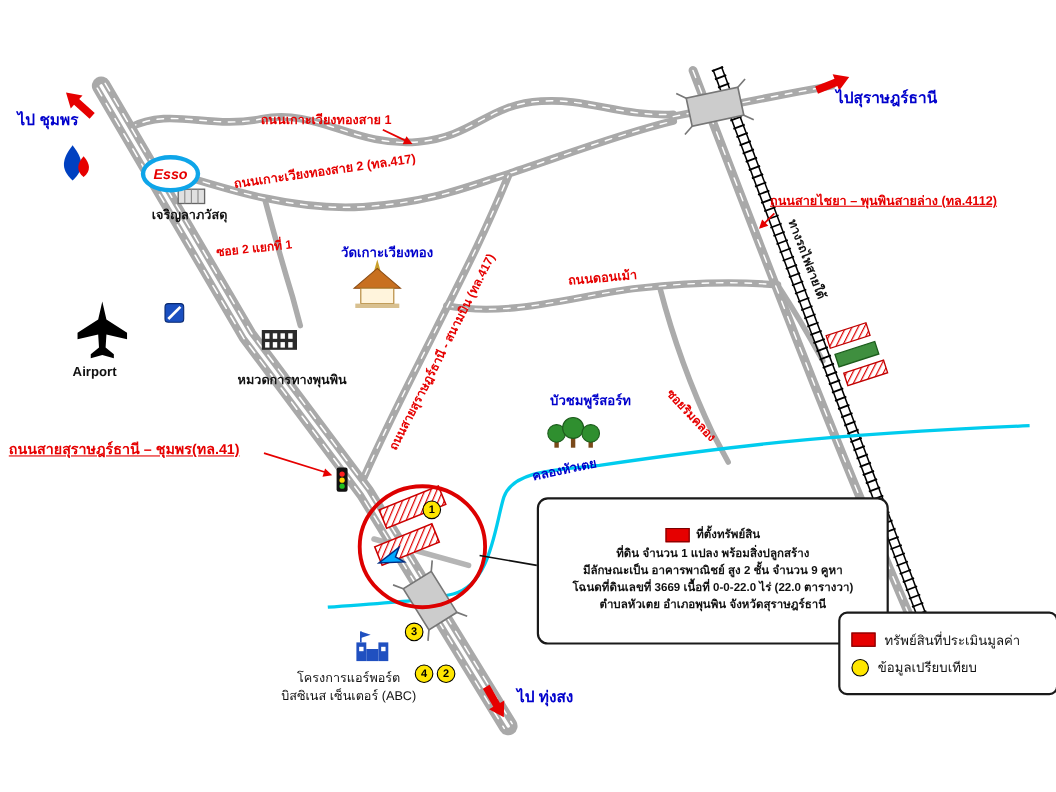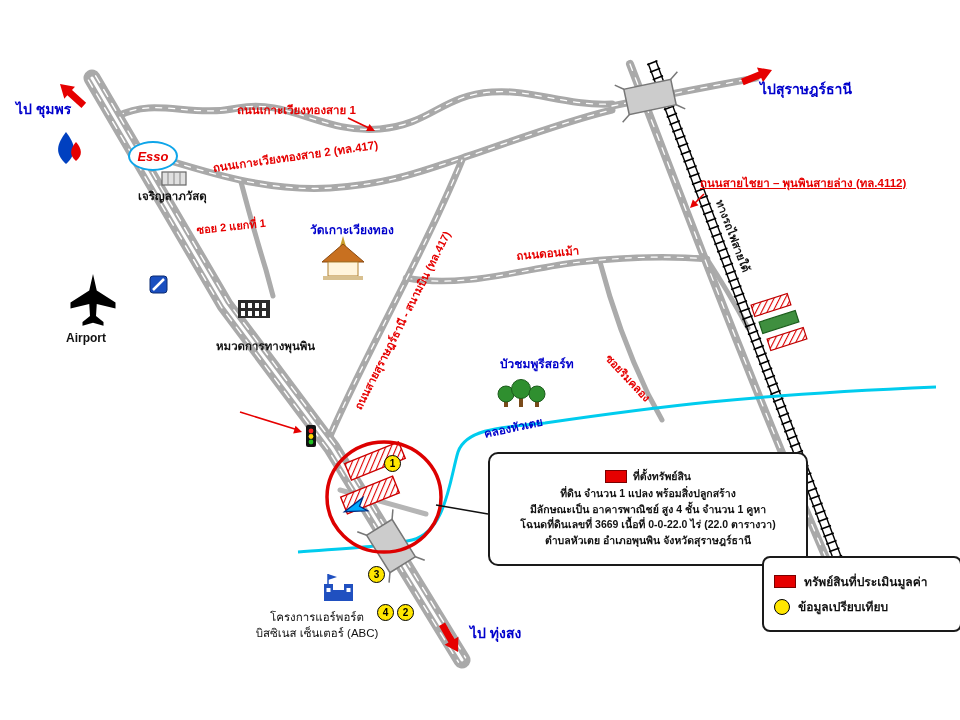--- a/index.html
+++ b/index.html
@@ -2,32 +2,32 @@
 <html><head>
 <meta charset="utf-8">
 <style>
   html,body{margin:0;padding:0;background:#ffffff;}
   .stage{position:relative;width:960px;height:720px;background:#ffffff;overflow:hidden;
          font-family:"Liberation Sans","DejaVu Sans",sans-serif;}
   .stage svg.canvas{position:absolute;left:0;top:0;z-index:1;}
   .lbl{position:absolute;white-space:nowrap;font-weight:bold;z-index:3;line-height:1.1;}
   .red{color:#e60000}.blue{color:#0000cc}.dark{color:#111}
   .u{text-decoration:underline}.f11{font-size:11px}.f115{font-size:11.5px}.f12{font-size:12px}.f13{font-size:13px}.f14{font-size:14px}
-  .esso{position:absolute;left:128px;top:141px;width:46px;height:26px;border:2px solid #0ea5e9;border-radius:50%;
+  .esso{position:absolute;left:128px;top:141px;width:46px;height:26px;border:4px solid #0ea5e9;border-radius:50%;
         background:#fff;color:#e60000;font-style:italic;font-weight:bold;font-size:13px;
         display:flex;align-items:center;justify-content:center;z-index:3;}
   .badge{position:absolute;width:15px;height:15px;border-radius:50%;background:#ffe600;border:1.5px solid #000;
          color:#000;font-size:10px;font-weight:bold;display:flex;align-items:center;justify-content:center;z-index:4;}
   .callout{position:absolute;left:488px;top:452px;width:304px;background:#fff;border:2px solid #1a1a1a;border-radius:10px;
-           padding:15px 6px;text-align:center;font-size:10.5px;font-weight:bold;color:#111;line-height:1.5;z-index:5;}
+           padding:25px 6px;text-align:center;font-size:10.5px;font-weight:bold;color:#111;line-height:1.5;z-index:5;}
   .callout-title{display:flex;align-items:center;justify-content:center;gap:6px;margin-bottom:1px;}
   .swatch-red{width:20px;height:11px;background:#e60000;border:1px solid #7a0000;display:inline-block;}
   .legend{position:absolute;left:762px;top:556px;width:176px;background:#fff;border:2px solid #1a1a1a;border-radius:8px;
           padding:8px 10px;z-index:5;}
-  .legend-row{display:flex;align-items:center;gap:8px;font-size:12px;font-weight:bold;margin:6px 0;color:#111;}
+  .legend-row{display:flex;align-items:center;gap:8px;font-size:12px;font-weight:normal;margin:6px 0;color:#111;}
   .swatch-circle{width:14px;height:14px;border-radius:50%;background:#ffe600;border:1.5px solid #000;flex:0 0 auto;}
   .abc-label{position:absolute;left:232px;top:610px;width:170px;text-align:center;z-index:3;
              color:#111;font-weight:normal;font-size:11.5px;line-height:1.35;}
 </style>
 </head>
 <body>
 
 <div class="stage">
 
   <svg class="canvas" width="960" height="720" viewBox="0 0 960 720">
@@ -210,20 +210,21 @@
   <div class="lbl blue f14" style="left:16px;top:102px">ไป ชุมพร</div>
   <div class="lbl blue f14" style="left:760px;top:82px">ไปสุราษฎร์ธานี</div>
   <div class="lbl blue f14" style="left:470px;top:626px">ไป ทุ่งสง</div>
 
   <div class="lbl red f115" style="left:237px;top:104px">ถนนเกาะเวียงทองสาย 1</div>
   <div class="lbl red f115" style="left:212px;top:162px;transform:rotate(-8deg);transform-origin:0 0">ถนนเกาะเวียงทองสาย 2 (ทล.417)</div>
   <div class="lbl red f11" style="left:196px;top:224px;transform:rotate(-6deg);transform-origin:0 0">ซอย 2 แยกที่ 1</div>
   <div class="lbl red f115 u" style="left:700px;top:177px">ถนนสายไชยา – พุนพินสายล่าง (ทล.4112)</div>
   <div class="lbl red f115" style="left:516px;top:250px;transform:rotate(-5deg);transform-origin:0 0">ถนนดอนเม้า</div>
   <div class="lbl red f11" style="left:352px;top:406px;transform:rotate(-63deg);transform-origin:0 0">ถนนสายสุราษฎร์ธานี - สนามบิน (ทล.417)</div>
+  <div class="lbl red f13 u" style="left:8px;top:402px">ถนนสายสุราษฎร์ธานี – ชุมพร(ทล.41)</div>
   <div class="lbl red f11" style="left:612px;top:352px;transform:rotate(47deg);transform-origin:0 0">ซอยริมคลอง</div>
   <div class="lbl dark f11" style="left:725px;top:198px;transform:rotate(69deg);transform-origin:0 0">ทางรถไฟสายใต้</div>
   <div class="lbl blue f115" style="left:483px;top:428px;transform:rotate(-12deg);transform-origin:0 0">คลองหัวเตย</div>
 
   <div class="lbl dark f115" style="left:138px;top:190px">เจริญลาภวัสดุ</div>
   <div class="lbl blue f12" style="left:310px;top:224px">วัดเกาะเวียงทอง</div>
   <div class="lbl dark f12" style="left:66px;top:332px">Airport</div>
   <div class="lbl dark f115" style="left:216px;top:340px">หมวดการทางพุนพิน</div>
   <div class="lbl blue f12" style="left:500px;top:358px">บัวชมพูรีสอร์ท</div>
 
@@ -238,21 +239,21 @@
     <div>โครงการแอร์พอร์ต</div>
     <div>บิสซิเนส เซ็นเตอร์ (ABC)</div>
   </div>
 
   <div class="callout">
     <div class="callout-title">
       <span class="swatch-red"></span>
       <span>ที่ตั้งทรัพย์สิน</span>
     </div>
     <div>ที่ดิน จำนวน 1 แปลง พร้อมสิ่งปลูกสร้าง</div>
-    <div>มีลักษณะเป็น อาคารพาณิชย์ สูง 4 ชั้น จำนวน 1 คูหา</div>
+    <div>มีลักษณะเป็น อาคารพาณิชย์ สูง 2 ชั้น จำนวน 9 คูหา</div>
     <div>โฉนดที่ดินเลขที่ 3669 เนื้อที่ 0-0-22.0 ไร่ (22.0 ตารางวา)</div>
     <div>ตำบลหัวเตย อำเภอพุนพิน จังหวัดสุราษฎร์ธานี</div>
   </div>
 
   <div class="legend">
     <div class="legend-row">
       <span class="swatch-red"></span>
       <span>ทรัพย์สินที่ประเมินมูลค่า</span>
     </div>
     <div class="legend-row">

